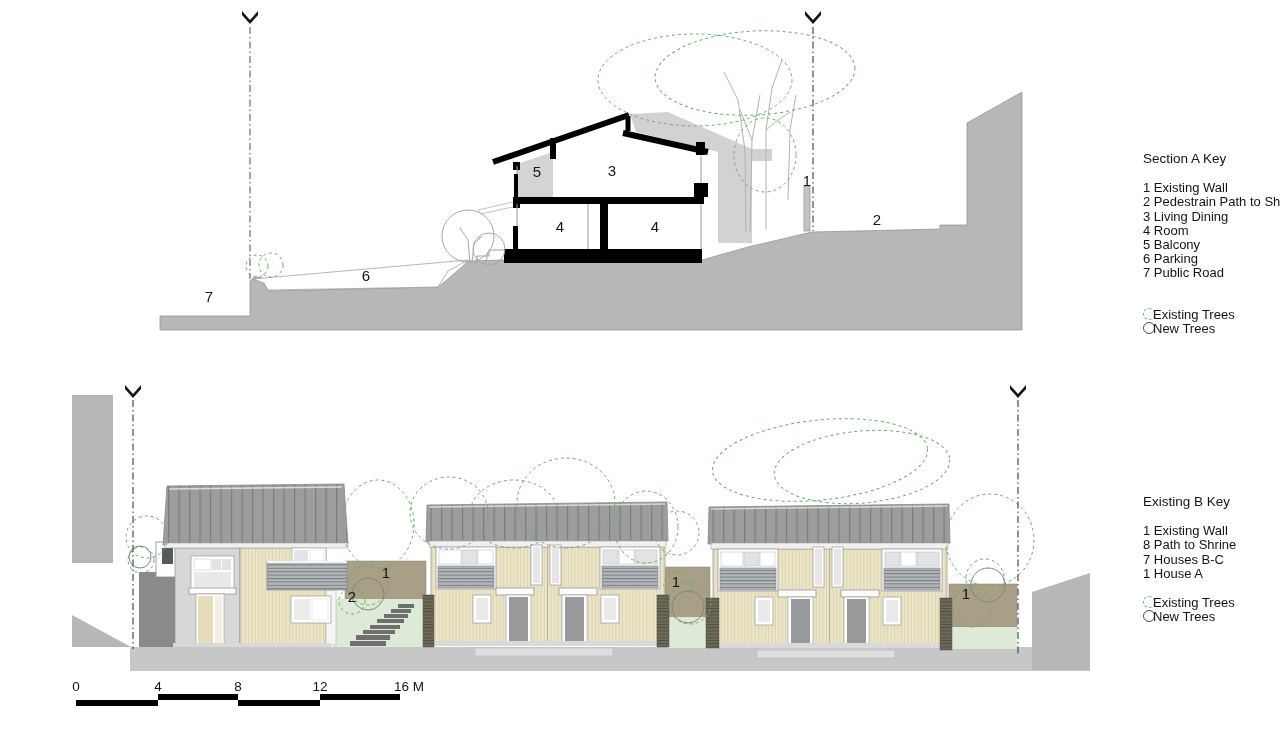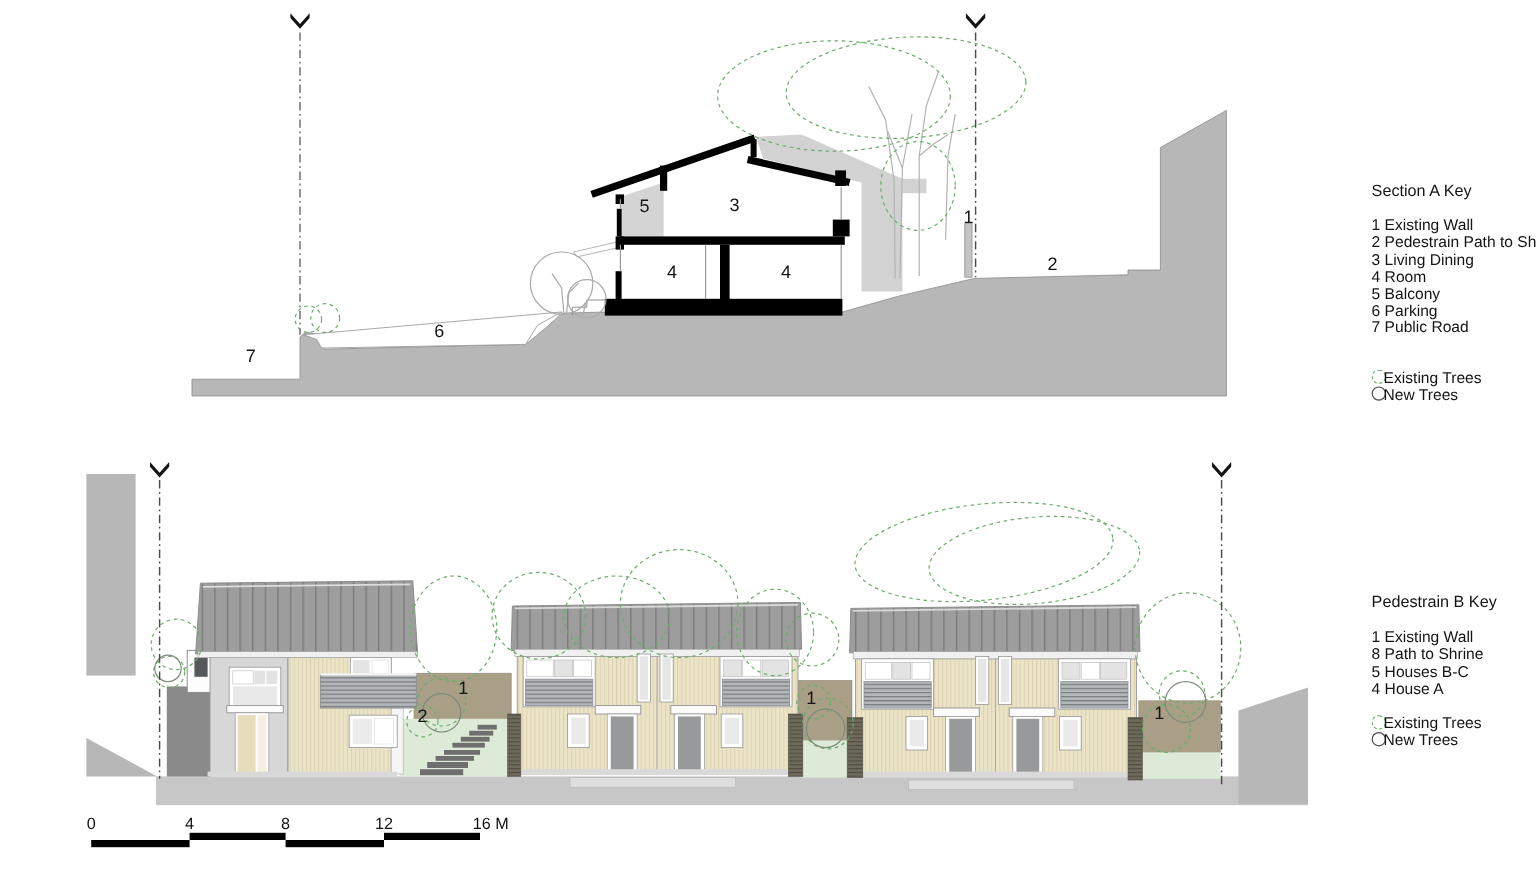--- a/index.html
+++ b/index.html
@@ -306,26 +306,26 @@
     <div class="legend-row">
       <span class="tree-icon existing"></span><span>Existing Trees</span>
     </div>
     <div class="legend-row">
       <span class="tree-icon new"></span><span>New Trees</span>
     </div>
   </div>
 </div>
 
 <div class="key" style="top:495px">
-  <div class="key-title">Pedestrain  B Key</div>
+  <div class="key-title">Existing  B Key</div>
   <div class="key-items">
     <div>1 Existing Wall</div>
     <div>8 Path to Shrine</div>
-    <div>5 Houses B-C</div>
-    <div>4 House A</div>
+    <div>7 Houses B-C</div>
+    <div>1 House A</div>
   </div>
   <div class="key-legend mt-elev">
     <div class="legend-row">
       <span class="tree-icon existing"></span><span>Existing Trees</span>
     </div>
     <div class="legend-row">
       <span class="tree-icon new"></span><span>New Trees</span>
     </div>
   </div>
 </div>

